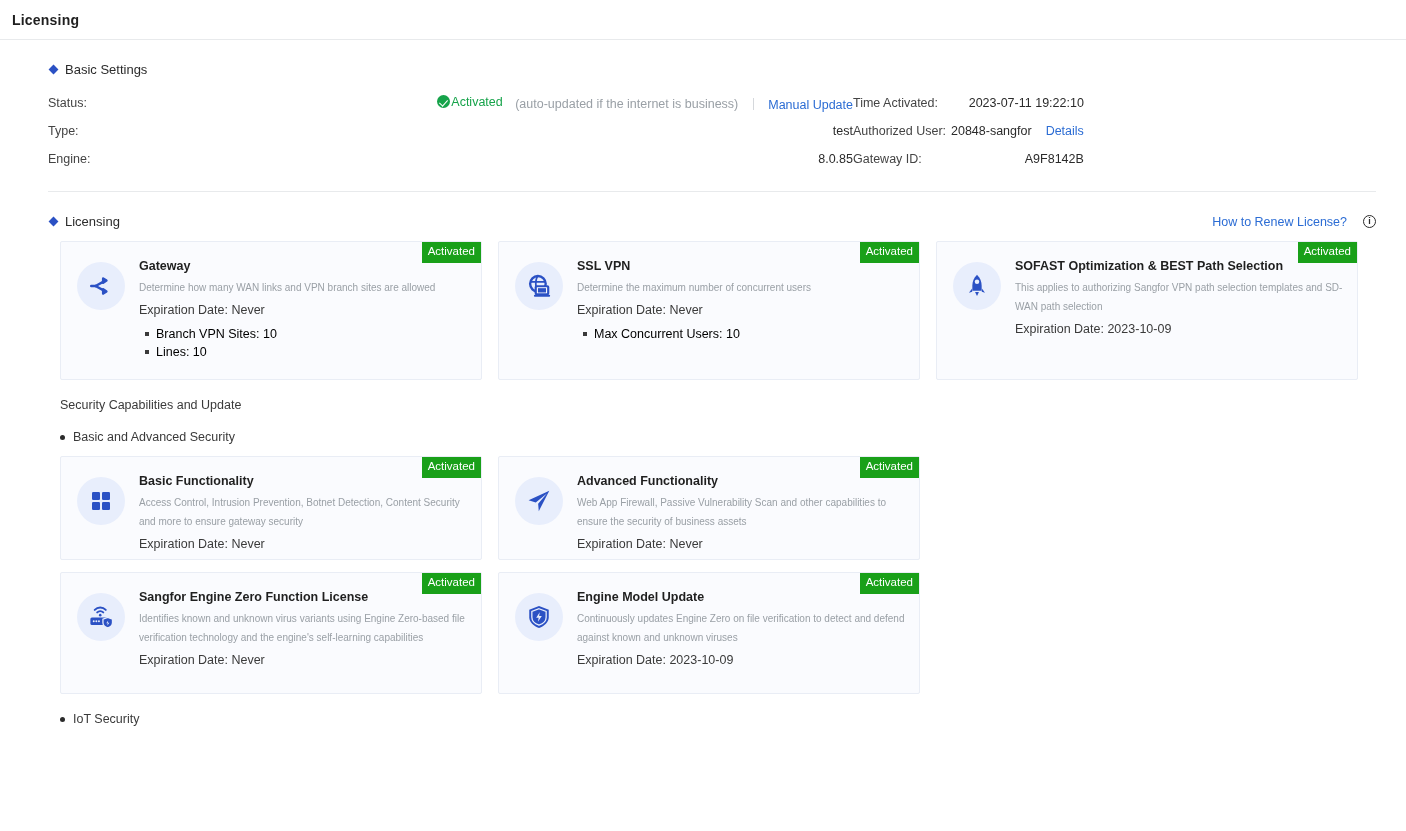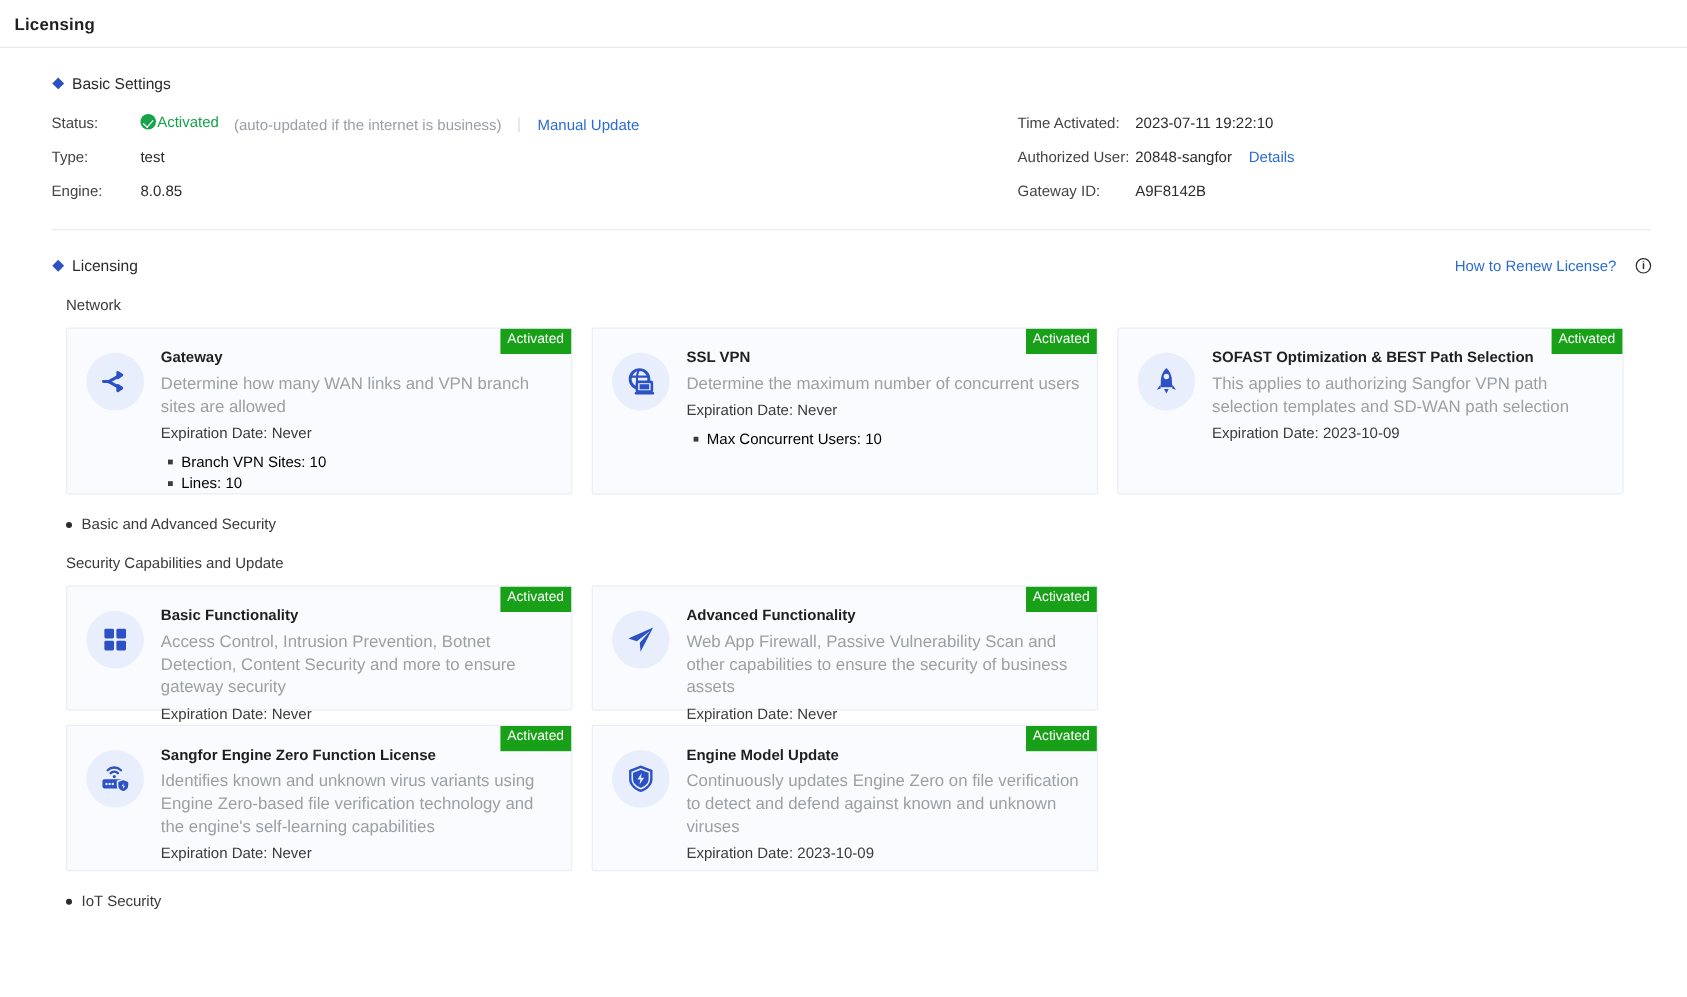--- a/index.html
+++ b/index.html
@@ -21,21 +21,21 @@
     border-bottom: 1px solid #e8eaec;
   }
   .page-title {
     font-size: 14px;
     font-weight: bold;
     color: #1f1f1f;
     letter-spacing: 0.2px;
   }
 
   
-  .section { padding: 0 30px 0 30px; margin-left: 13px; }
+  .section { padding: 0 30px 0 48px; }
 
   .section-head {
     display: flex;
     align-items: center;
     gap: 8px;
     margin-top: 22px;
     position: relative;
   }
   .diamond {
     width: 7px; height: 7px;
@@ -80,20 +80,21 @@
     margin-top: 12px;
     display: flex;
   }
   .fields-col { width: 805px; }
   .fields-col.right { width: auto; }
   .field-row {
     display: flex;
     align-items: center;
     height: 28px;
     font-size: 12.5px;
+    justify-content: space-between;
   }
   .field-label {
     width: 74px;
     color: #444;
     flex: none;
   }
   .field-label.wide { width: 98px; }
   .field-value { color: #2b2b2b; }
   .status-ok {
     display: inline-flex;
@@ -188,21 +189,21 @@
   .icon-wrap svg { display: block; }
 
   .card-body { flex: 1 1 auto; min-width: 0; padding-top: 1px; }
   .card-title {
     font-size: 12.5px;
     font-weight: bold;
     color: #1f1f1f;
     margin-bottom: 5px;
   }
   .card-desc {
-    font-size: 14px;
+    font-size: 10px;
     color: #9aa0a6;
     line-height: 19px;
     margin-bottom: 3px;
   }
   .card-exp {
     font-size: 12.5px;
     color: #3a3a3a;
     line-height: 20px;
   }
   .card-meta { margin-top: 5px; }
@@ -292,21 +293,20 @@
 <div class="section">
 
   <div class="section-head">
     <span class="diamond"></span>
     <span class="section-head-label">Licensing</span>
     <span class="spacer"></span>
     <span class="renew-link">How to Renew License?</span>
     <span class="info-ico">i</span>
   </div>
 
-  <div class="group-label">Network</div>
 
   <div class="card-row">
 
     <div class="card h-tall">
       <div class="badge">Activated</div>
       <div class="icon-wrap">
         <svg width="26" height="26" viewBox="0 0 24 24" fill="none" stroke="#2b51c4" stroke-width="2.3" stroke-linecap="round" stroke-linejoin="round">
           <path d="M3 12h4"></path>
             <path d="M7 12l9-5"></path>
             <path d="M7 12l9 5"></path>
@@ -369,26 +369,26 @@
       </div>
       <div class="card-body">
         <div class="card-title">SOFAST Optimization &amp; BEST Path Selection</div>
         <div class="card-desc">This applies to authorizing Sangfor VPN path selection templates and SD-WAN path selection</div>
         <div class="card-exp">Expiration Date: 2023-10-09</div>
       </div>
     </div>
 
   </div>
 
+  <div class="group-label">Security Capabilities and Update</div>
+
   <div class="group-label bulleted">
     <span class="dot"></span>
     <span>Basic and Advanced Security</span>
   </div>
-
-  <div class="group-label">Security Capabilities and Update</div>
 
   <div class="card-row">
 
     <div class="card h-mid">
       <div class="badge">Activated</div>
       <div class="icon-wrap">
         <svg width="24" height="24" viewBox="0 0 24 24">
           <rect x="3" y="3" width="8" height="8" rx="1.2" fill="#2b51c4"></rect>
           <rect x="13" y="3" width="8" height="8" rx="1.2" fill="#2b51c4"></rect>
           <rect x="3" y="13" width="8" height="8" rx="1.2" fill="#2b51c4"></rect>

